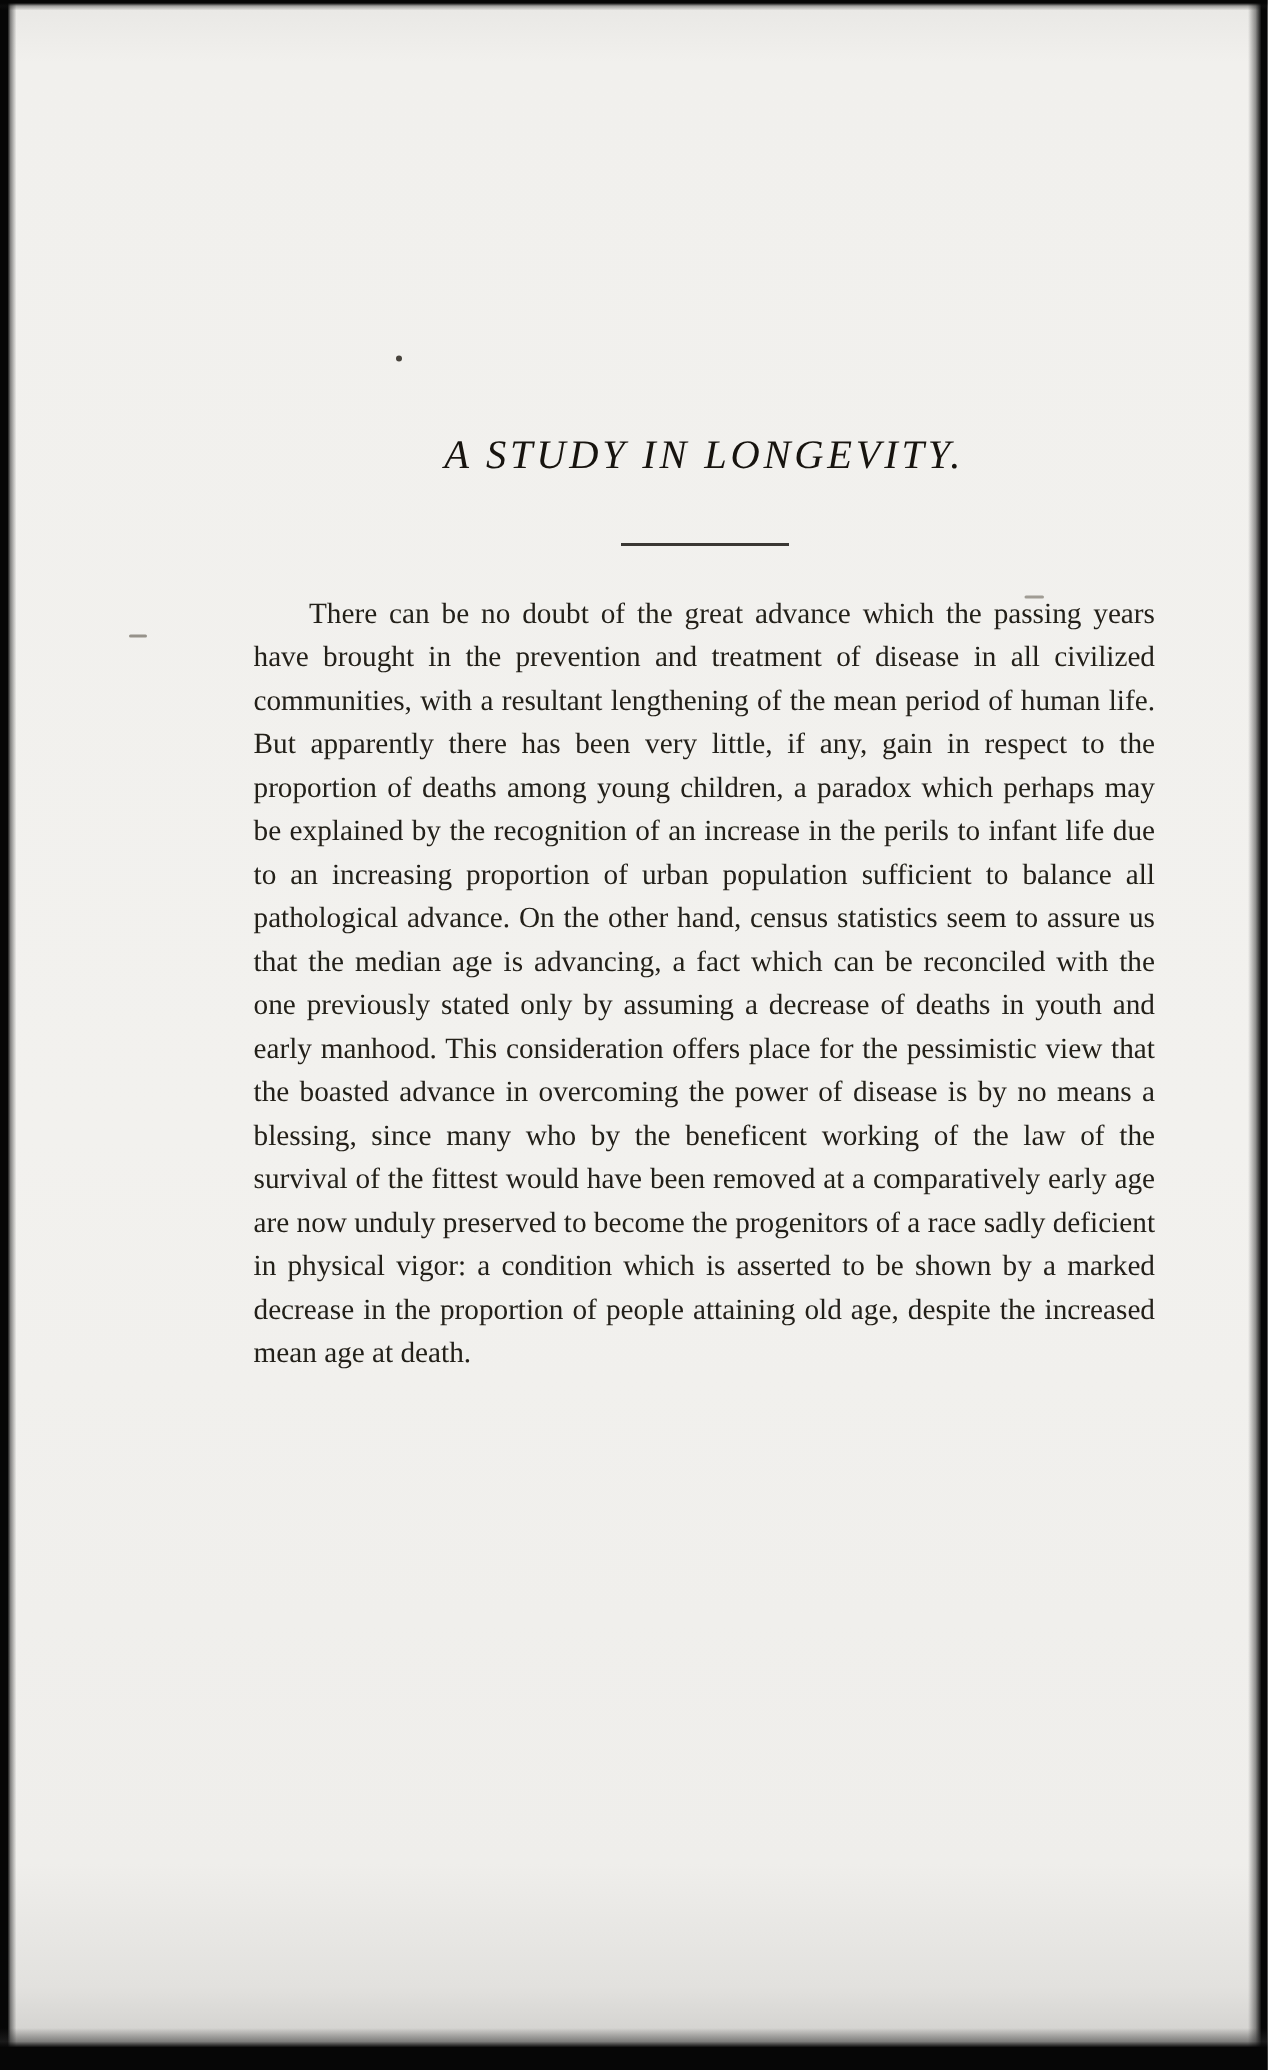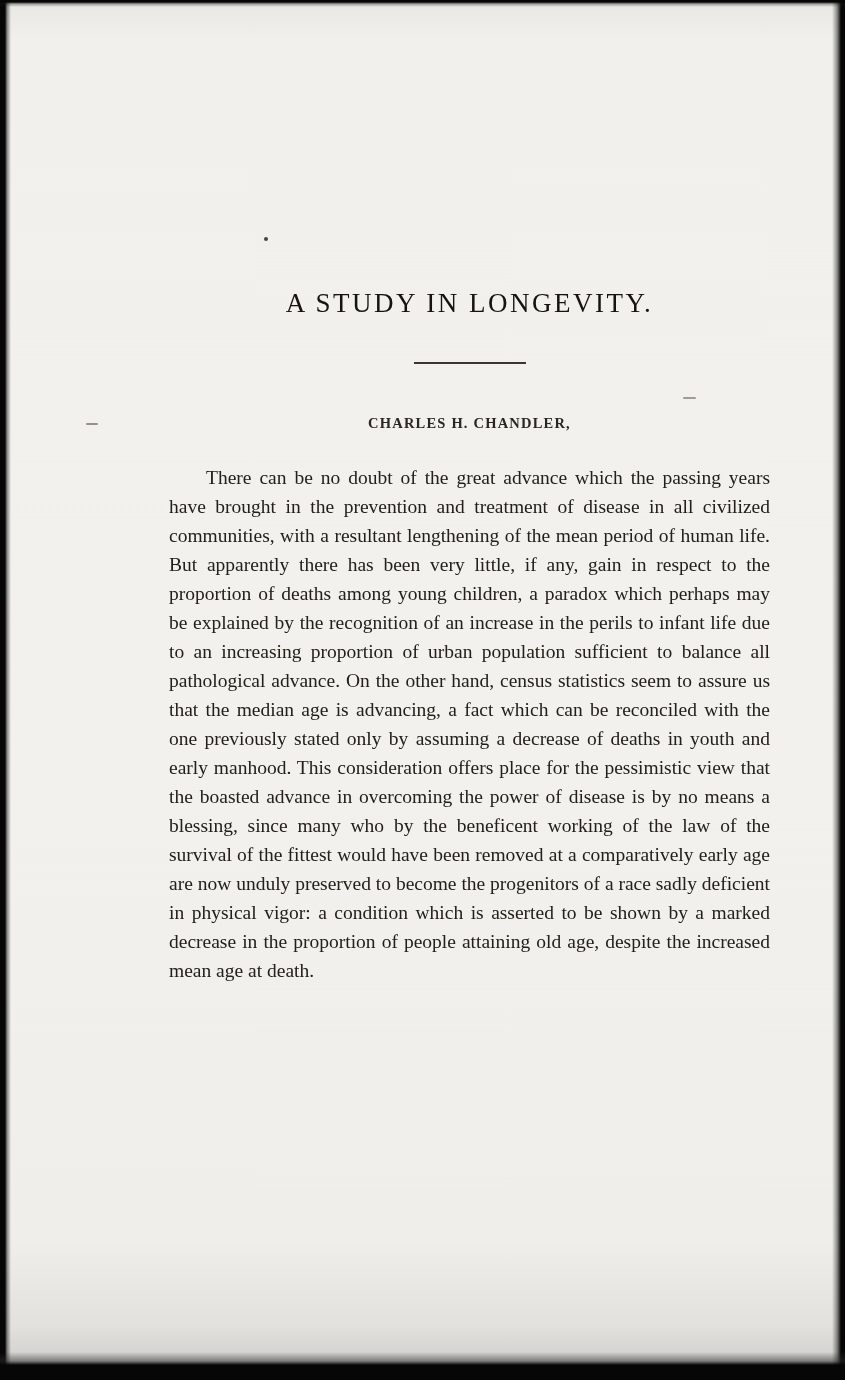--- a/index.html
+++ b/index.html
@@ -40,20 +40,21 @@
 
   .title {
     margin: 0;
     padding-top: 288px;
     font-size: 27px;
     line-height: 30px;
     font-weight: normal;
     letter-spacing: 2.5px;
     text-align: center;
     color: #17140f;
+    font-style: italic;
   }
 
   .title-rule {
     width: 112px;
     height: 0;
     border: 0;
     border-top: 2px solid #3a3733;
     margin: 44px auto 0 auto;
   }
 
@@ -99,21 +100,20 @@
   <div class="speck speck-1"></div>
   <div class="speck speck-2"></div>
   <div class="speck speck-3"></div>
 
   <div class="content">
 
     <h1 class="title">A STUDY IN LONGEVITY.</h1>
 
     <hr class="title-rule">
 
-    <div class="author">CHARLES H. CHANDLER,</div>
 
 
     <div class="body-text">
       <p>There can be no doubt of the great advance which the passing years have brought in the prevention and treatment of disease in all civilized communities, with a resultant lengthening of the mean period of human life. But apparently there has been very little, if any, gain in respect to the proportion of deaths among young children, a paradox which perhaps may be explained by the recognition of an increase in the perils to infant life due to an increasing proportion of urban population sufficient to balance all pathological advance. On the other hand, census statistics seem to assure us that the median age is advancing, a fact which can be reconciled with the one previously stated only by assuming a decrease of deaths in youth and early manhood. This consideration offers place for the pessimistic view that the boasted advance in overcoming the power of disease is by no means a blessing, since many who by the beneficent working of the law of the survival of the fittest would have been removed at a comparatively early age are now unduly preserved to become the progenitors of a race sadly deficient in physical vigor: a condition which is asserted to be shown by a marked decrease in the proportion of people attaining old age, despite the increased mean age at death.</p>
     </div>
 
   </div>
 </div>
 
 </body></html>

